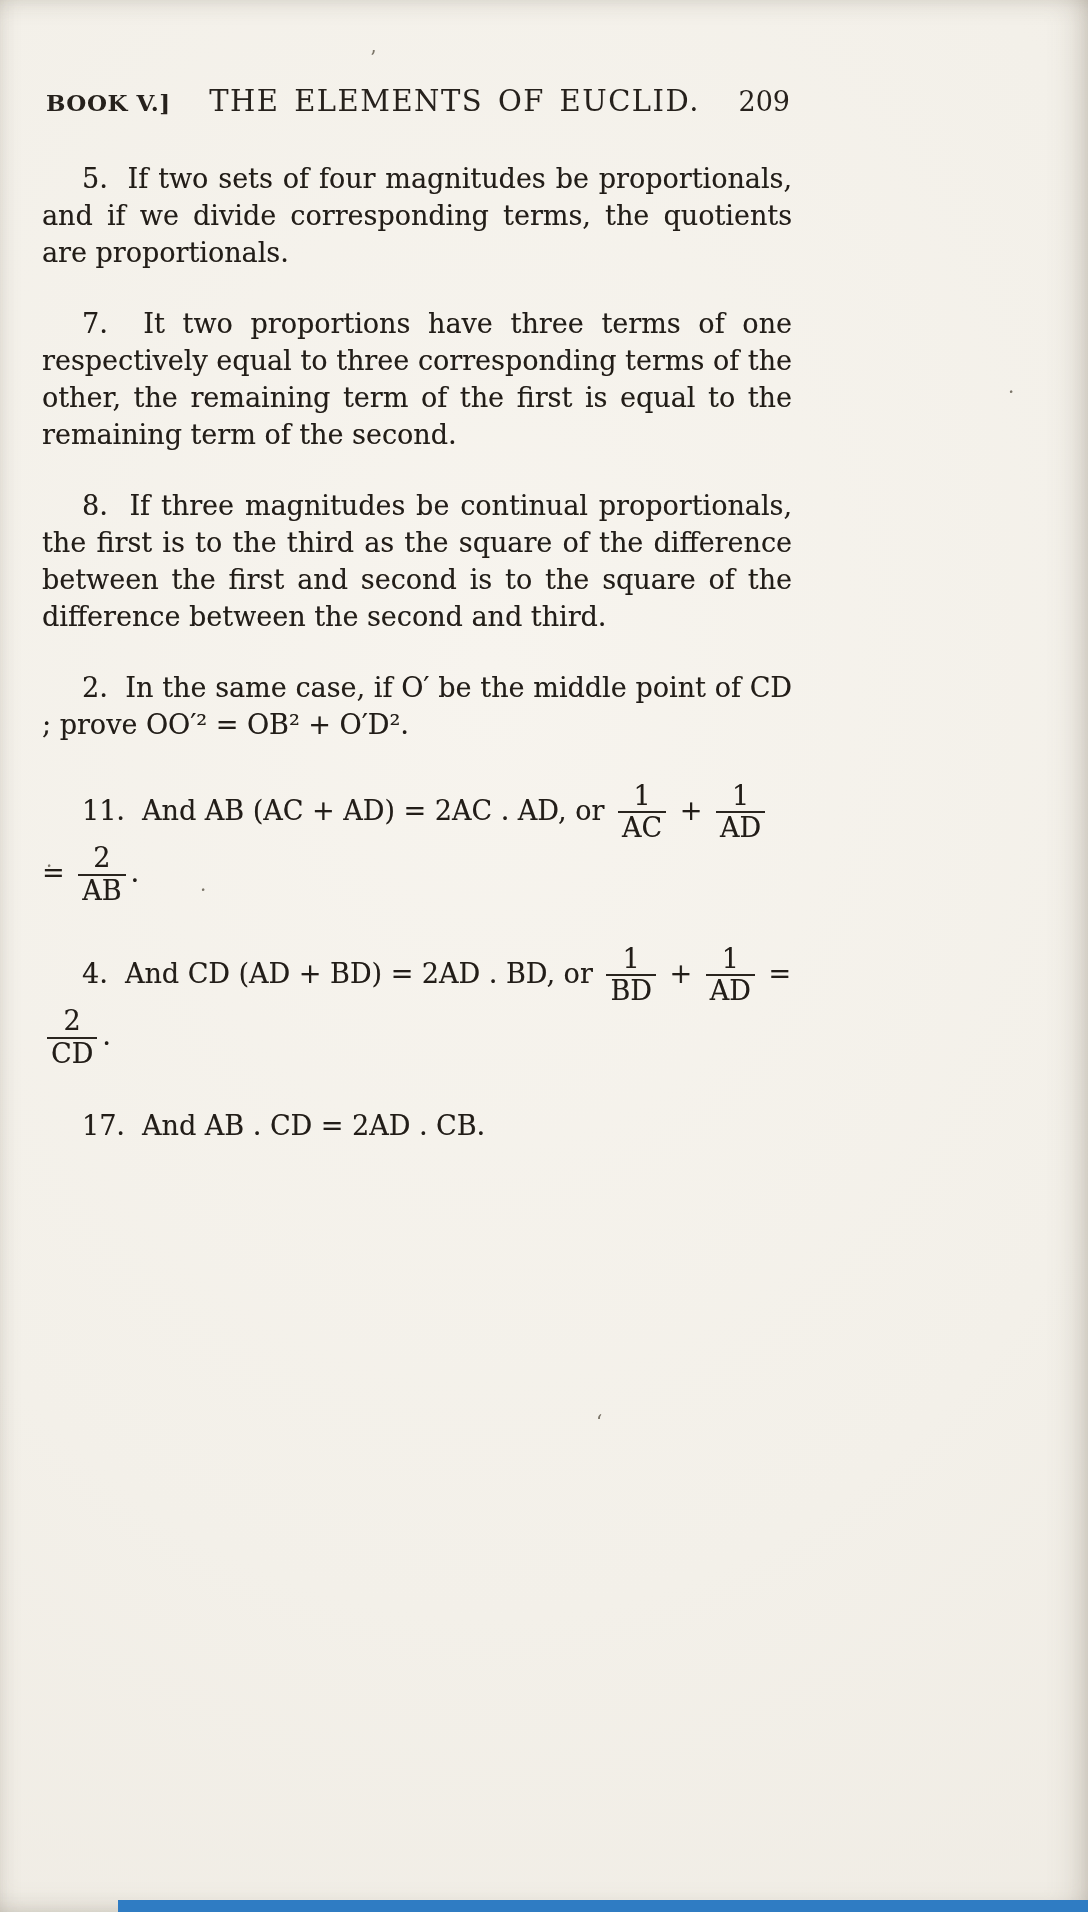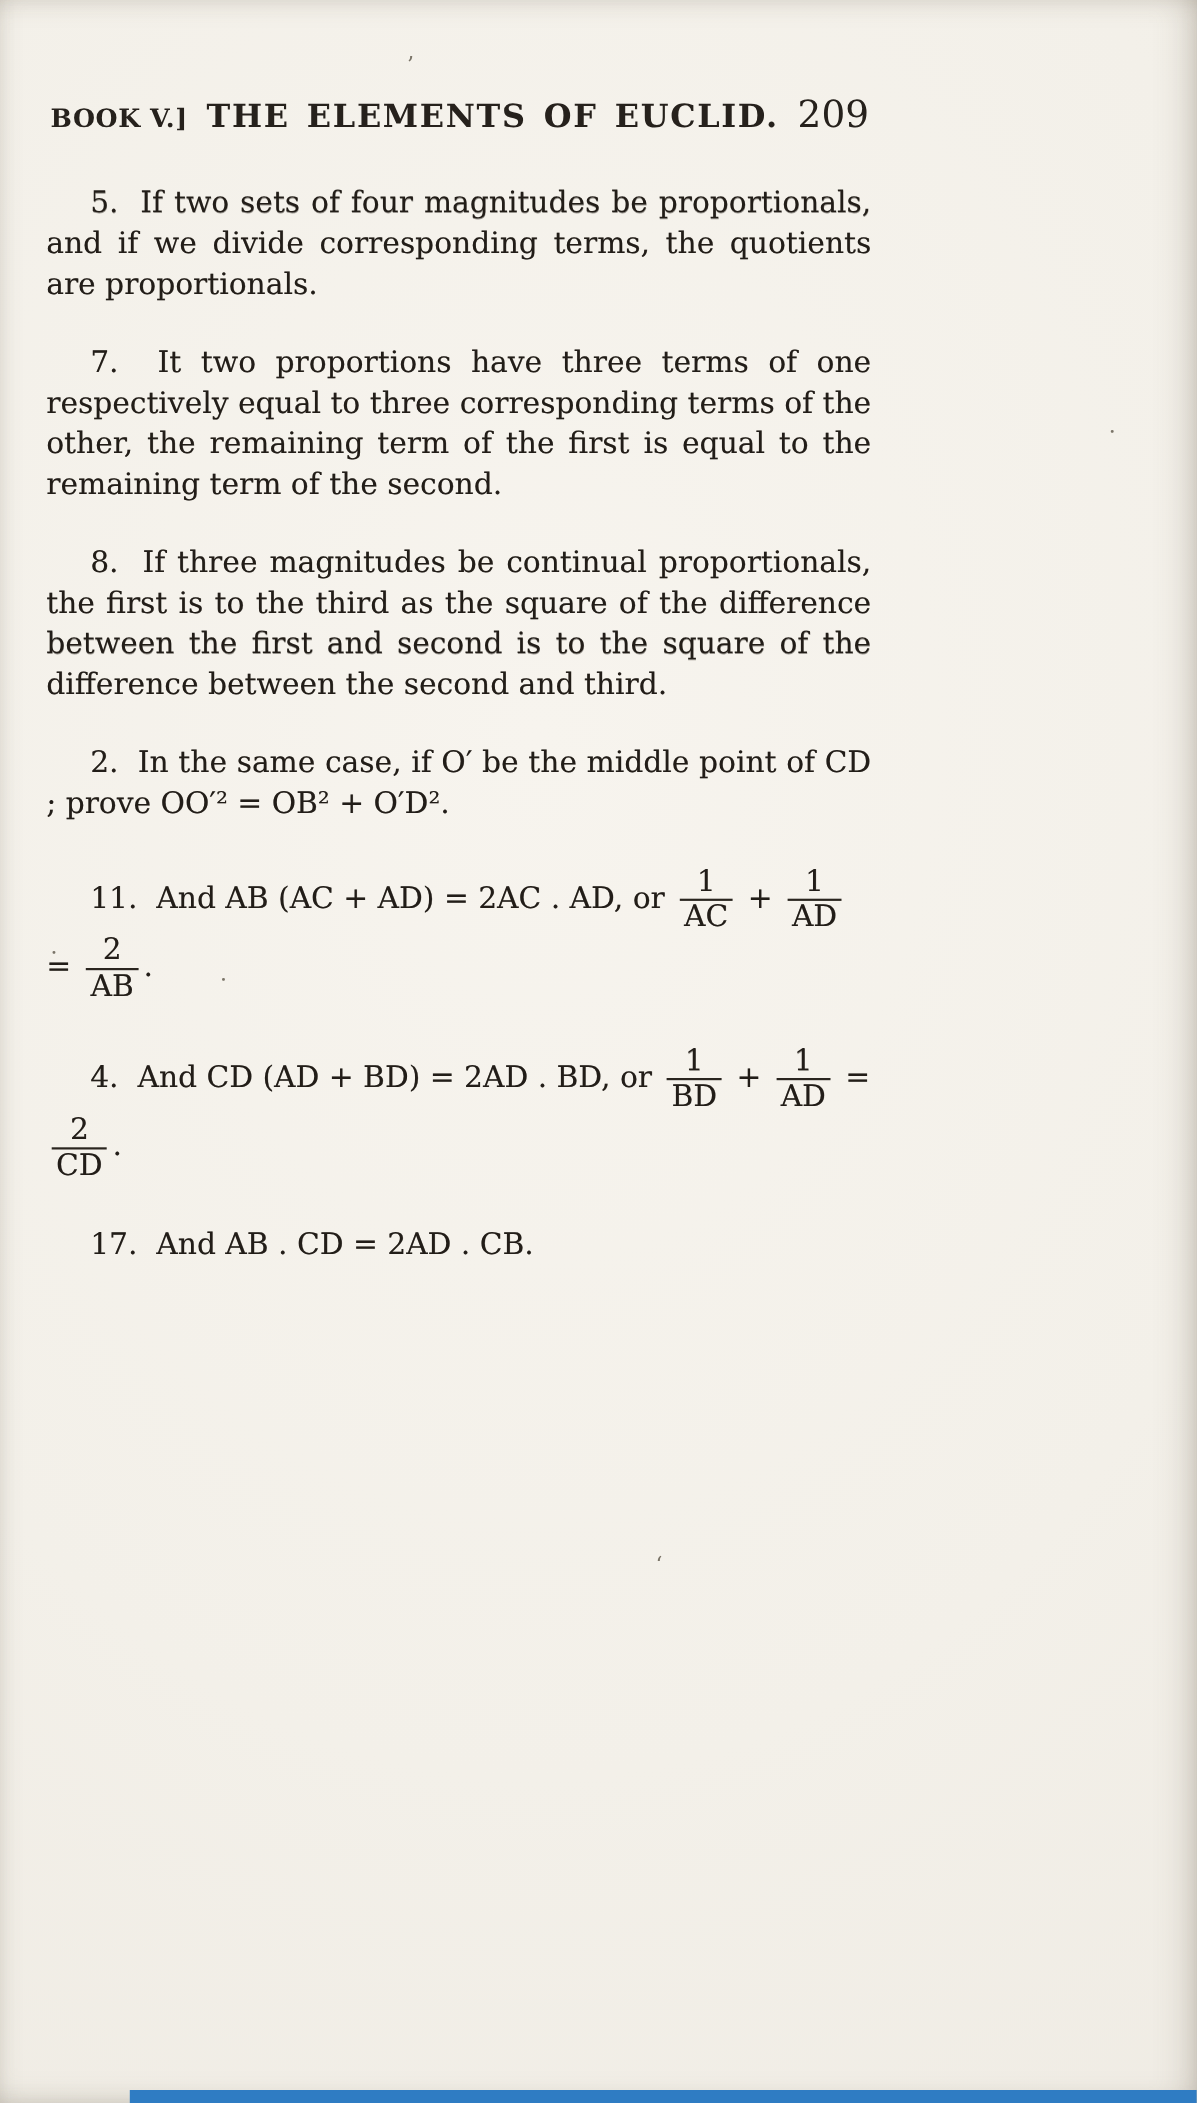--- a/index.html
+++ b/index.html
@@ -28,26 +28,26 @@
     margin: 84px 0 0 46px;
     width: 744px;
   }
   .book-label {
     font-size: 23px;
     font-weight: 700;
     letter-spacing: .5px;
   }
   .title {
     font-size: 29px;
-    font-weight: 700;
+    font-weight: 400;
     letter-spacing: 1.5px;
     word-spacing: 4px;
   }
   .page-num {
-    font-size: 34px;
+    font-size: 27px;
     font-weight: 500;
   }
   .content {
     margin: 42px 0 0 42px;
     width: 750px;
     font-size: 27px;
     line-height: 37px;
     text-align: justify;
     color: #221d18;
     text-shadow: 0.2px 0.2px 0 rgba(35,30,25,.45);

